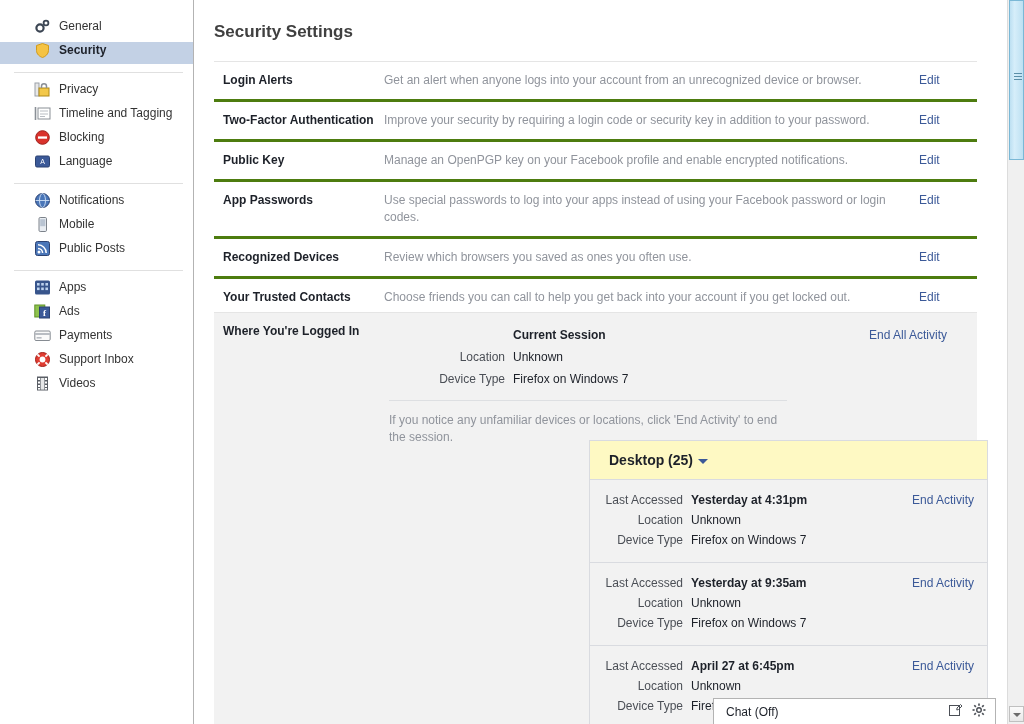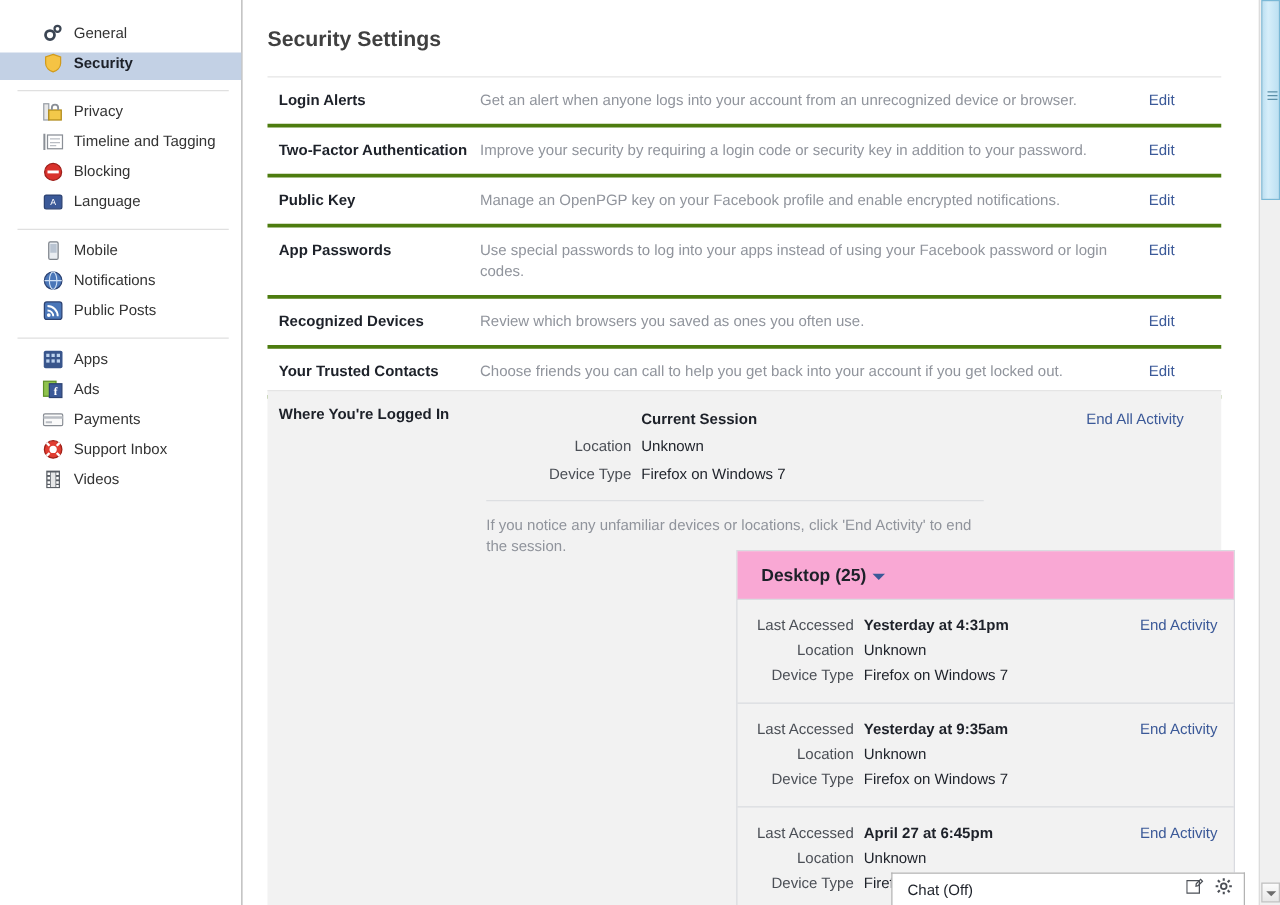--- a/index.html
+++ b/index.html
@@ -85,21 +85,21 @@
     font-size: 12px; color: #90949c; line-height: 17px;
     margin-top: 11px; width: 400px;
   }
 
   
   #devlist {
     position: absolute; left: 394px; top: 440px; width: 399px;
     border: 1px solid #d9dbe0; background: #f2f2f2;
   }
   #devlist-header {
-    background: #f9a8d4; padding: 11px 0 11px 19px; border-bottom: 1px solid #d9dbe0;
+    background: #fef9c3; padding: 11px 0 11px 19px; border-bottom: 1px solid #d9dbe0;
     font-size: 14px; font-weight: bold; color: #1d2129; cursor: pointer;
   }
   .caret {
     display: inline-block; width: 0; height: 0; margin-left: 5px;
     border-left: 5px solid transparent; border-right: 5px solid transparent;
     border-top: 5px solid #3b5998; vertical-align: middle;
   }
   .dev-entry { padding: 10px 0 12px 0; border-bottom: 1px solid #d9dbe0; }
   .dev-entry:last-child { border-bottom: none; }
   .dev-kv { display: flex; }
@@ -201,32 +201,32 @@
                 <rect x="1.5" y="3" width="14" height="11" rx="1.5" fill="#3b5998" stroke="#2c4272"></rect>
                 <text x="8.5" y="11.4" font-size="7" fill="#fff" text-anchor="middle" font-family="sans-serif">A</text>
               </svg></span>
             <span class="nav-label">Language</span>
           </div>
         </div>
         <div class="nav-sep"></div>
         <div class="nav-group">
           <div class="nav-item">
             <span class="nav-ico"><svg width="17" height="17" viewBox="0 0 17 17">
-                <rect x="5" y="1.5" width="7.5" height="14" rx="1.2" fill="#e9edf2" stroke="#7c828a"></rect>
-                <rect x="6.2" y="3.2" width="5.1" height="7" fill="#b9c4d2"></rect>
-              </svg></span>
-            <span class="nav-label">Mobile</span>
-          </div>
-          <div class="nav-item">
-            <span class="nav-ico"><svg width="17" height="17" viewBox="0 0 17 17">
                 <circle cx="8.5" cy="8.5" r="7" fill="#4a76b8" stroke="#2c4272"></circle>
                 <ellipse cx="8.5" cy="8.5" rx="3" ry="7" fill="none" stroke="#cfe0f5" stroke-width="0.9"></ellipse>
                 <line x1="1.6" y1="8.5" x2="15.4" y2="8.5" stroke="#cfe0f5" stroke-width="0.9"></line>
               </svg></span>
             <span class="nav-label">Notifications</span>
+          </div>
+          <div class="nav-item">
+            <span class="nav-ico"><svg width="17" height="17" viewBox="0 0 17 17">
+                <rect x="5" y="1.5" width="7.5" height="14" rx="1.2" fill="#e9edf2" stroke="#7c828a"></rect>
+                <rect x="6.2" y="3.2" width="5.1" height="7" fill="#b9c4d2"></rect>
+              </svg></span>
+            <span class="nav-label">Mobile</span>
           </div>
           <div class="nav-item">
             <span class="nav-ico"><svg width="17" height="17" viewBox="0 0 17 17">
                 <rect x="1.5" y="1.5" width="14" height="14" rx="2" fill="#4a76b8" stroke="#2c4272"></rect>
                 <circle cx="5" cy="12" r="1.5" fill="#fff"></circle>
                 <path d="M4 8.4a4.6 4.6 0 0 1 4.6 4.6" fill="none" stroke="#fff" stroke-width="1.5"></path>
                 <path d="M4 4.8a8.2 8.2 0 0 1 8.2 8.2" fill="none" stroke="#fff" stroke-width="1.5"></path>
               </svg></span>
             <span class="nav-label">Public Posts</span>
           </div>

